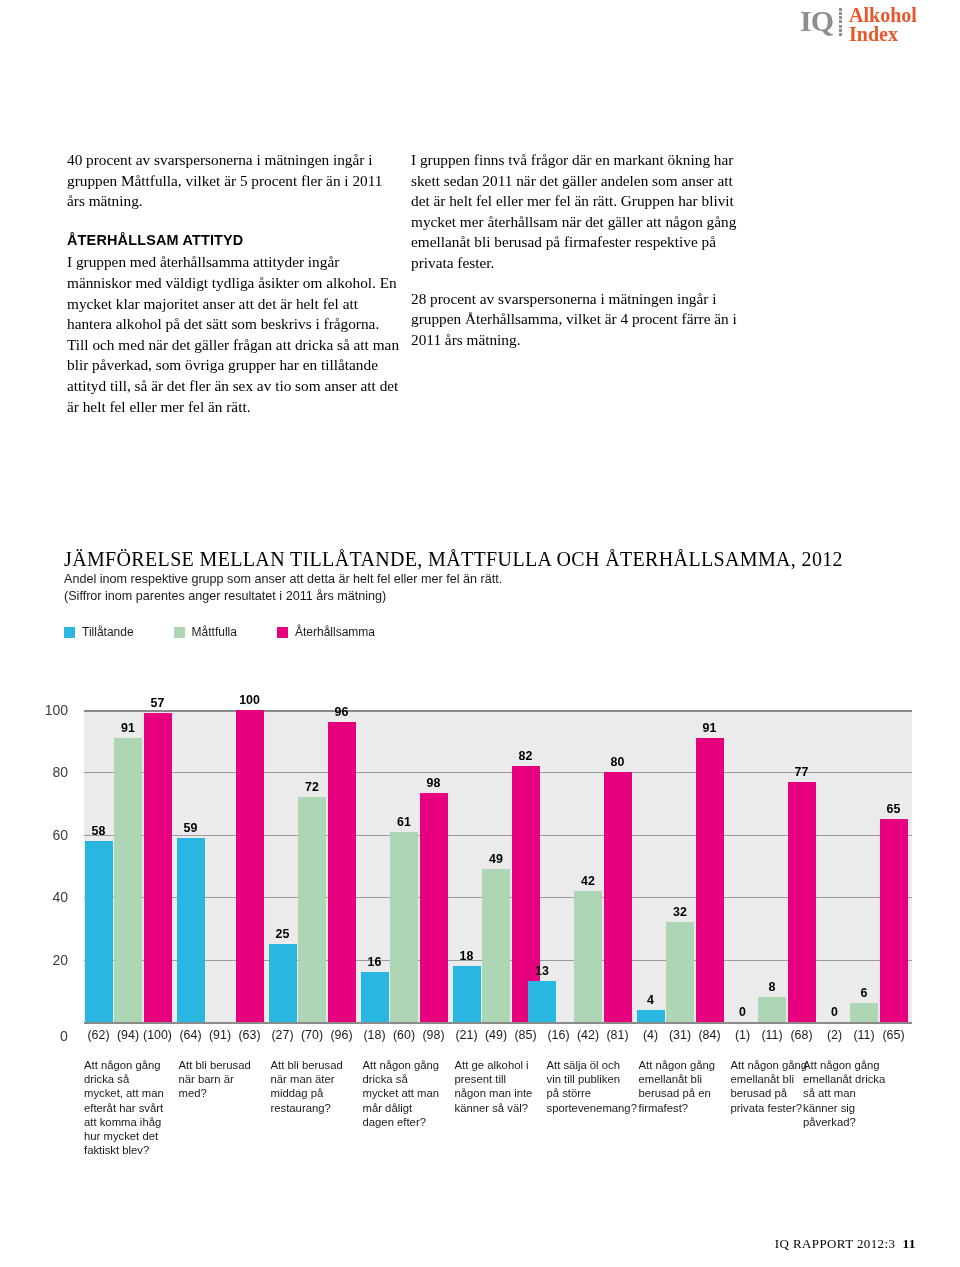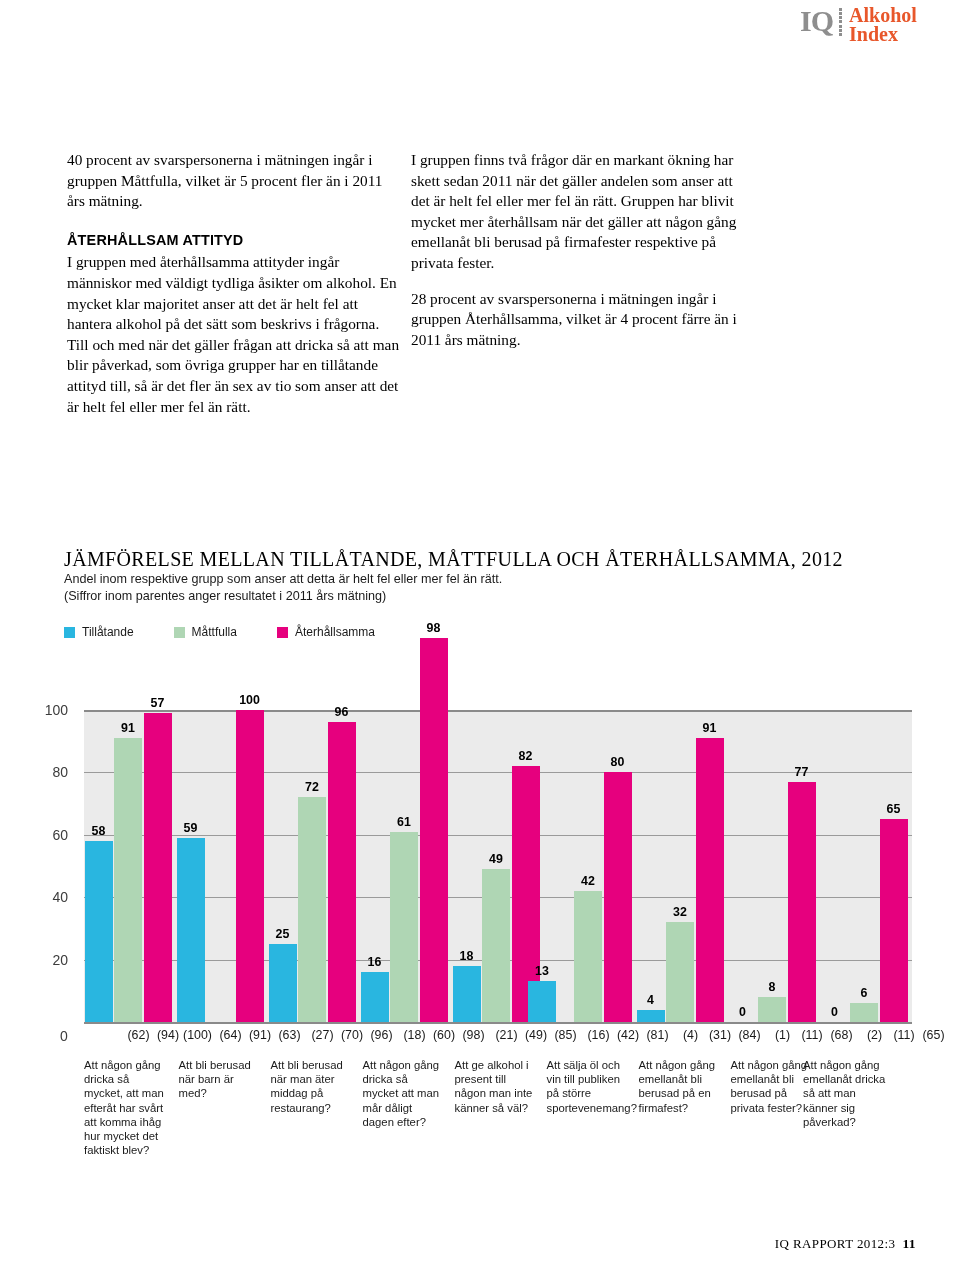--- a/index.html
+++ b/index.html
@@ -41,21 +41,21 @@
   #plot .grid.top{height:2px;background:#8a8a8a;}
   #axis-labels{position:absolute;left:0;top:170px;width:84px;height:312px;}
   .ytick{position:absolute;right:16px;font-size:14px;color:#3c3c3c;transform:translateY(-50%);}
   #baseline{position:absolute;left:84px;top:482px;width:828px;height:2px;background:#8a8a8a;}
 
   .bar{position:absolute;bottom:0;width:28px;}
   .bar .vlabel{position:absolute;left:50%;transform:translateX(-50%);bottom:100%;margin-bottom:3px;font-size:12.4px;font-weight:bold;white-space:nowrap;}
 
   
   #prev-row{position:absolute;left:84px;top:488px;width:828px;height:20px;}
-  .prev{position:absolute;font-size:12.4px;color:#1a1a1a;text-align:right;transform:translateX(-50%);margin-left:40px;}
+  .prev{position:absolute;font-size:12.4px;color:#1a1a1a;text-align:right;transform:translateX(-50%);}
   #zero-label{position:absolute;left:60px;top:488px;font-size:14px;color:#3c3c3c;}
 
   
   #caps{position:absolute;left:84px;top:518px;width:828px;}
   .cap{position:absolute;width:84px;font-size:11.3px;line-height:14.2px;color:#1a1a1a;}
 
   
   #footer{position:absolute;left:0;top:1236px;width:960px;text-align:right;padding-right:44px;box-sizing:border-box;
           font-family:"Liberation Serif",serif;font-size:13px;letter-spacing:.4px;}
   #footer .pg{font-weight:bold;margin-left:7px;font-size:13.5px;}
@@ -147,21 +147,21 @@
       </div>
       <div class="bar" style="left: 243.5px; height: 299.52px; background: rgb(230, 0, 126);">
         <span class="vlabel">96</span>
       </div>
       <div class="bar" style="left: 276.5px; height: 49.92px; background: rgb(41, 182, 224);">
         <span class="vlabel">16</span>
       </div>
       <div class="bar" style="left: 306px; height: 190.32px; background: rgb(175, 214, 180);">
         <span class="vlabel">61</span>
       </div>
-      <div class="bar" style="left: 335.5px; height: 384px; background: rgb(230, 0, 126);">
+      <div class="bar" style="left: 335.5px; height: 229px; background: rgb(230, 0, 126);">
         <span class="vlabel">98</span>
       </div>
       <div class="bar" style="left: 368.5px; height: 56.16px; background: rgb(41, 182, 224);">
         <span class="vlabel">18</span>
       </div>
       <div class="bar" style="left: 398px; height: 152.88px; background: rgb(175, 214, 180);">
         <span class="vlabel">49</span>
       </div>
       <div class="bar" style="left: 427.5px; height: 255.84px; background: rgb(230, 0, 126);">
         <span class="vlabel">82</span>

